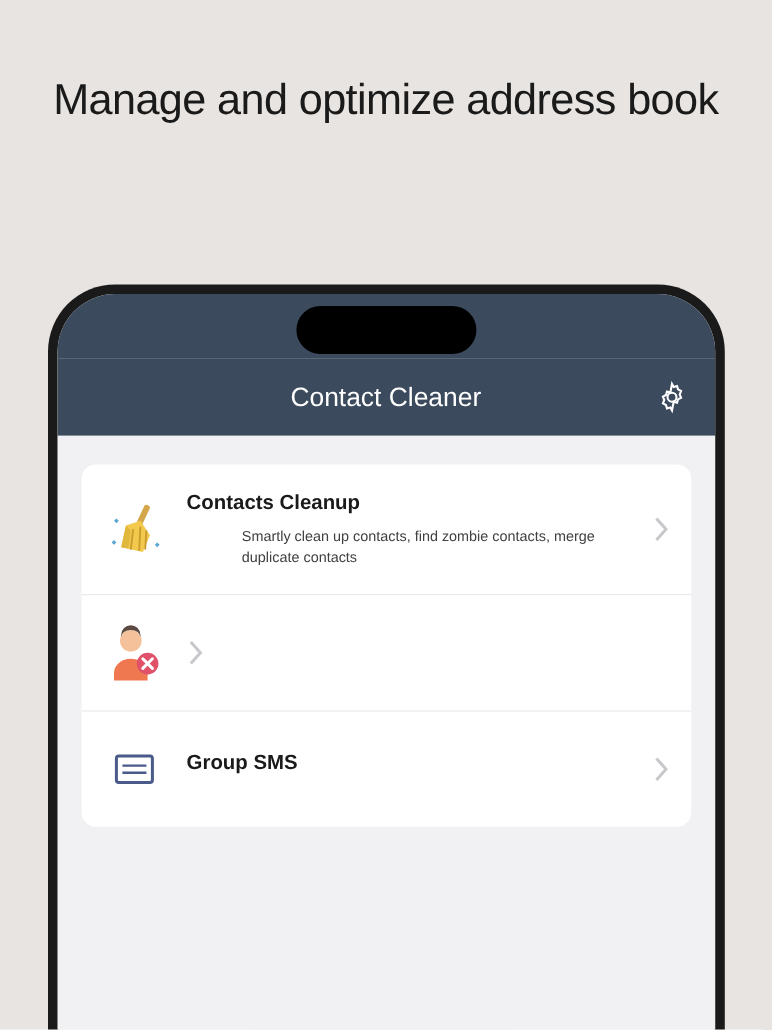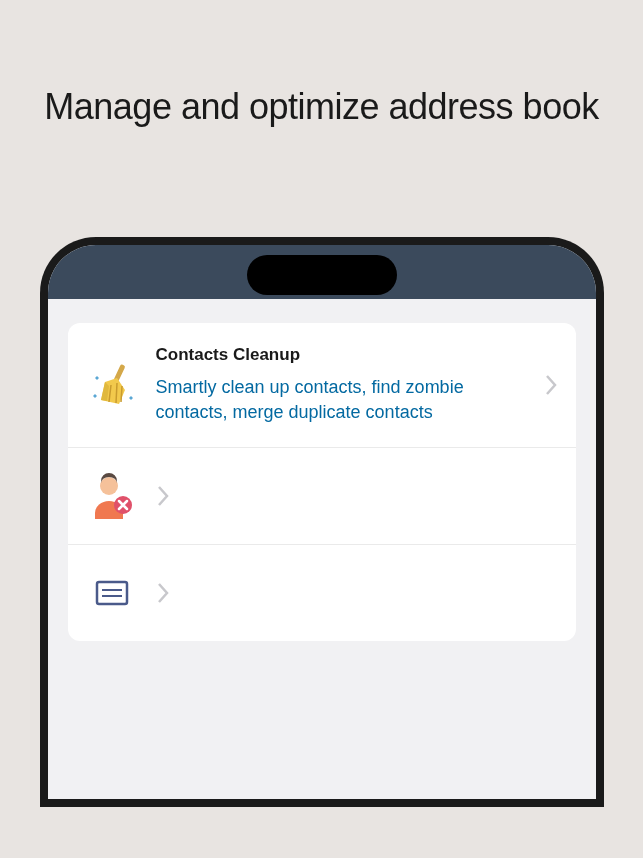--- a/index.html
+++ b/index.html
@@ -9,21 +9,21 @@
   background: #e8e4e1;
   font-family: -apple-system, BlinkMacSystemFont, "Segoe UI", sans-serif;
   overflow: hidden;
   position: relative;
 }
 .hero-title {
   text-align: center;
   font-size: 36px;
   font-weight: 500;
   color: #1a1a1a;
-  padding: 84px 40px 40px;
+  padding: 60px 40px 40px;
   line-height: 1.25;
   letter-spacing: -0.5px;
 }
 .phone-frame {
   position: absolute;
   left: 50%;
   transform: translateX(-50%);
   top: 245px;
   width: 548px;
   background: #fff;
@@ -128,23 +128,24 @@
   flex: 1;
   min-width: 0;
 }
 .item-title {
   font-size: 17px;
   font-weight: 700;
   color: #1a1a1a;
   margin-bottom: 10px;
 }
 .item-desc {
-  font-size: 18px;
-  color: #0369a1;
+  font-size: 12px;
+  color: #404040;
   line-height: 1.4;
+  margin-left: 46px;
 }
 .chevron {
   flex-shrink: 0;
   width: 14px;
   height: 24px;
 }
 </style>
 </head>
 <body>
 
@@ -165,20 +166,29 @@
       <svg width="18" height="14" viewBox="0 0 18 14">
           <path fill="#000" d="M9 11.5a1.5 1.5 0 100 3 1.5 1.5 0 000-3zm-4-3.2l1.5 1.5a4 4 0 015 0l1.5-1.5a6 6 0 00-8 0zm-3-3l1.5 1.5a8 8 0 0111 0L16 5.3a10 10 0 00-14 0z"></path>
         </svg>
       <svg width="28" height="14" viewBox="0 0 28 14">
           <rect x="1" y="1" width="22" height="12" rx="3" fill="#000"></rect>
           <rect x="24" y="4.5" width="2.5" height="5" rx="1" fill="#000"></rect>
         </svg>
     </div>
   </div>
 
+  <div class="nav-bar">
+    <div class="nav-title">Contact Cleaner</div>
+    <div class="settings-btn">
+      <svg width="28" height="28" viewBox="0 0 24 24" fill="none" stroke="#fff" stroke-width="1.5">
+        <circle cx="12" cy="12" r="3.2"></circle>
+        <path d="M12 2.5l1.2 2.2 2.4-.7.7 2.4 2.2 1.2-1 2.4 1 2.4-2.2 1.2-.7 2.4-2.4-.7L12 21.5l-1.2-2.2-2.4.7-.7-2.4-2.2-1.2 1-2.4-1-2.4 2.2-1.2.7-2.4 2.4.7z"></path>
+      </svg>
+    </div>
+  </div>
 
   <div class="content-area">
     <div class="card">
 
       <div class="list-item">
         <div class="item-icon">
           <svg width="50" height="50" viewBox="0 0 50 50">
             <rect x="30" y="4" width="5" height="18" rx="2" fill="#d4a84a" transform="rotate(25 32 13)"></rect>
             <path d="M18 22 L30 18 L38 30 L32 44 L14 40 Z" fill="#f2c94c"></path>
             <path d="M18 22 L14 40 L20 41 L22 26 Z" fill="#e0b83e"></path>
@@ -211,20 +221,24 @@
       </div>
 
       <div class="list-item">
         <div class="item-icon">
           <svg width="50" height="50" viewBox="0 0 50 50">
             <rect x="10" y="14" width="30" height="22" rx="2" fill="none" stroke="#4a5a8a" stroke-width="2.5"></rect>
             <line x1="15" y1="22" x2="35" y2="22" stroke="#4a5a8a" stroke-width="2"></line>
             <line x1="15" y1="28" x2="35" y2="28" stroke="#4a5a8a" stroke-width="2"></line>
           </svg>
         </div>
+        <div class="item-text">
+          <div class="item-title">Group SMS</div>
+          <div class="item-desc"></div>
+        </div>
         <svg class="chevron" viewBox="0 0 14 24" fill="none" stroke="#c8c8cc" stroke-width="2.5">
             <path d="M3 3l8 9-8 9"></path>
           </svg>
       </div>
 
     </div>
   </div>
 
 </div>
 

